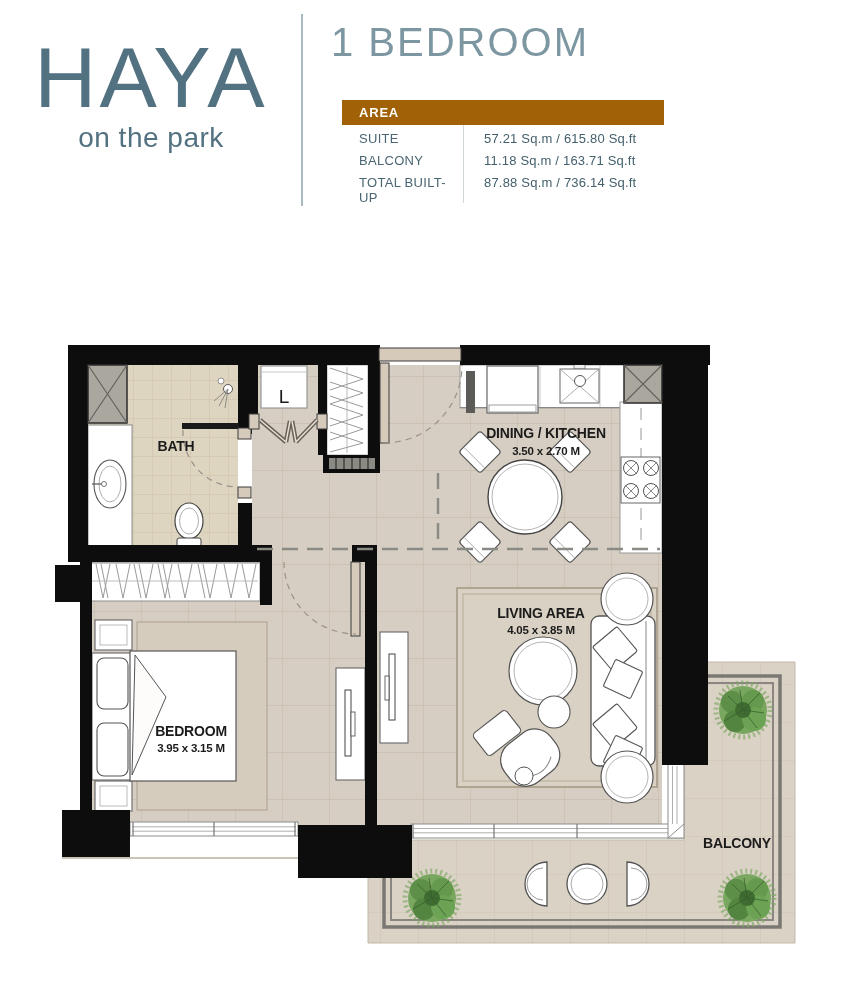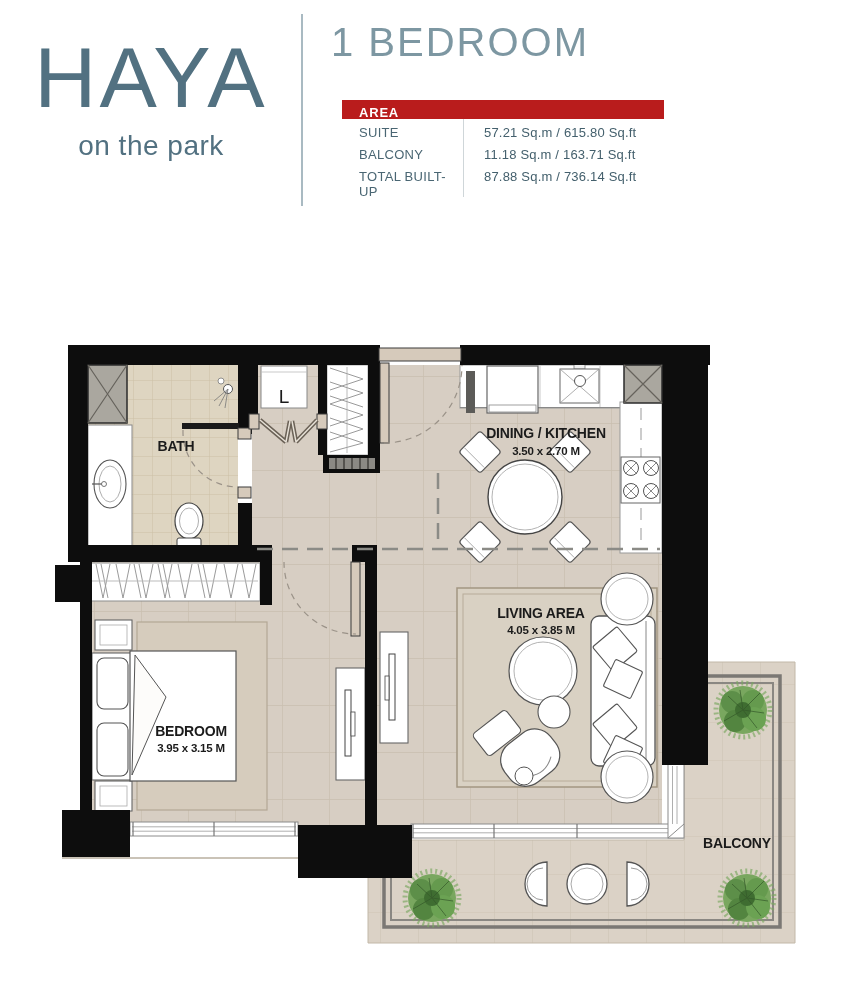--- a/index.html
+++ b/index.html
@@ -1,28 +1,28 @@
 <!DOCTYPE html>
 <html><head>
 <meta charset="utf-8">
 <style>
   html,body{margin:0;padding:0;background:#ffffff;}
   .page{position:relative;width:852px;height:1000px;background:#fff;overflow:hidden;
         font-family:"Liberation Sans",sans-serif;}
   
   .brand{position:absolute;left:10px;top:34px;width:282px;text-align:center;color:#527181;}
   .brand-name{font-size:86px;line-height:1;font-weight:400;letter-spacing:3px;}
-  .brand-tagline{font-size:28px;margin-top:10px;letter-spacing:0.5px;}
+  .brand-tagline{font-size:28px;margin-top:2px;letter-spacing:0.5px;}
   .divider-v{position:absolute;left:301px;top:14px;width:2px;height:192px;background:#a9bac2;}
   .unit-title{position:absolute;left:331px;top:20px;font-size:40px;font-weight:400;
               letter-spacing:2px;color:#7d97a2;}
   .unit-subtitle{position:absolute;left:332px;top:58px;font-size:25px;font-weight:400;
                  letter-spacing:2px;color:#5e8090;}
   .area-table{position:absolute;left:342px;top:100px;width:322px;font-size:13px;}
-  .area-table .thead{height:19px;line-height:25px;background:#b91c1c;color:#ffffff;
+  .area-table .thead{height:25px;line-height:25px;background:#a16207;color:#ffffff;
                      font-weight:700;letter-spacing:0.8px;padding-left:17px;}
   .area-table .tbody{position:relative;padding-top:6px;}
   .area-table .col-divider{position:absolute;left:121px;top:0;width:1px;height:78px;background:#cfd6d9;}
   .area-row{display:flex;height:22px;align-items:flex-start;color:#4a6673;}
   .area-row .lbl{width:121px;padding-left:17px;box-sizing:border-box;letter-spacing:0.3px;}
   .area-row .val{padding-left:21px;color:#44606d;letter-spacing:0.2px;}
   
   .plan-svg{position:absolute;left:0;top:330px;}
   .plan-svg text{font-family:"Liberation Sans",sans-serif;fill:#1b1b1b;}
   .room-label{font-size:14px;font-weight:700;letter-spacing:-0.2px;text-anchor:middle;}

